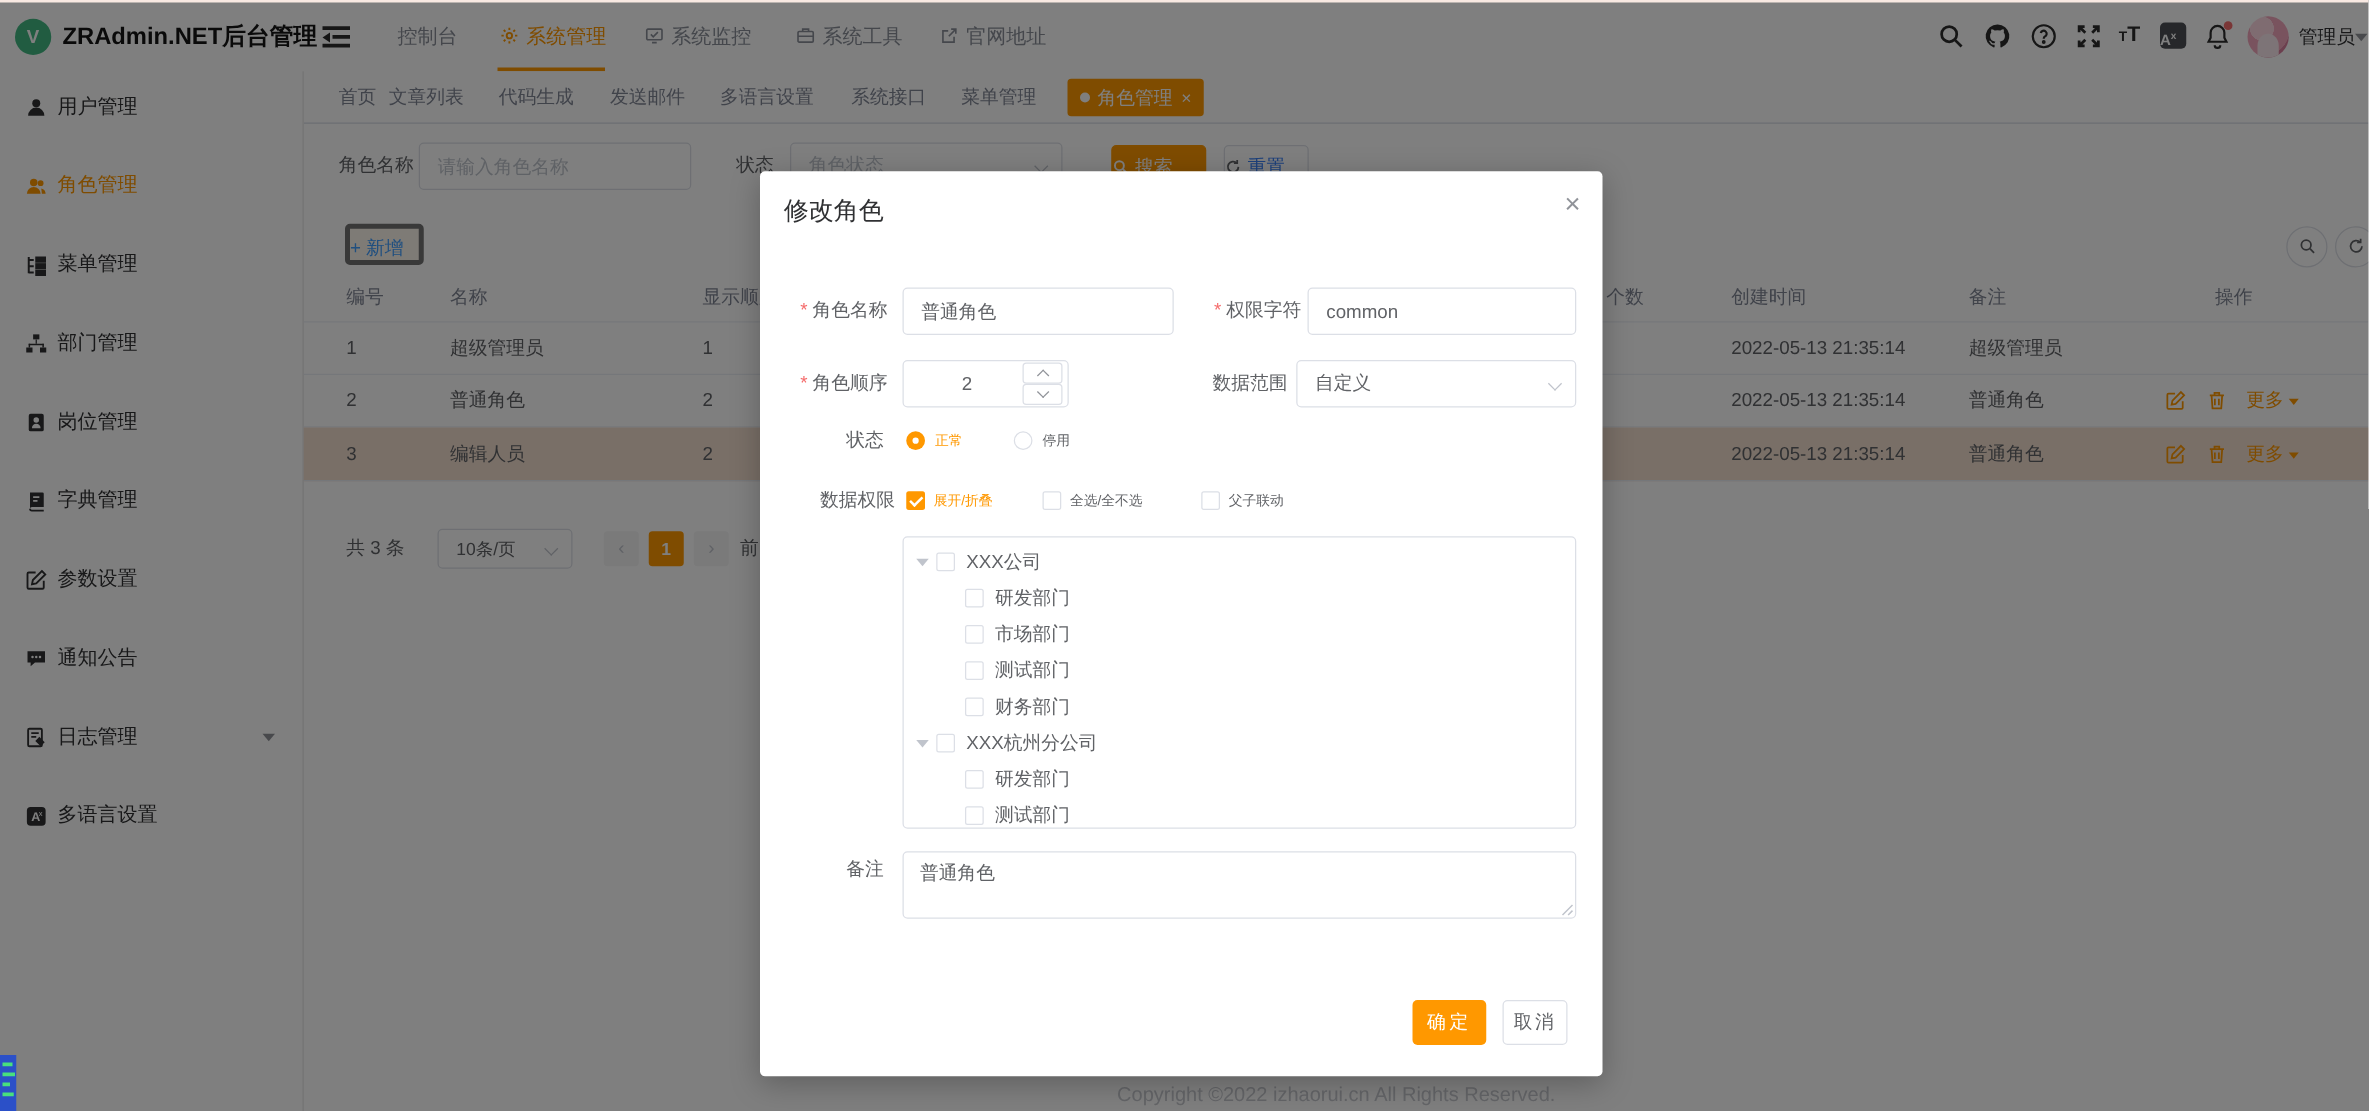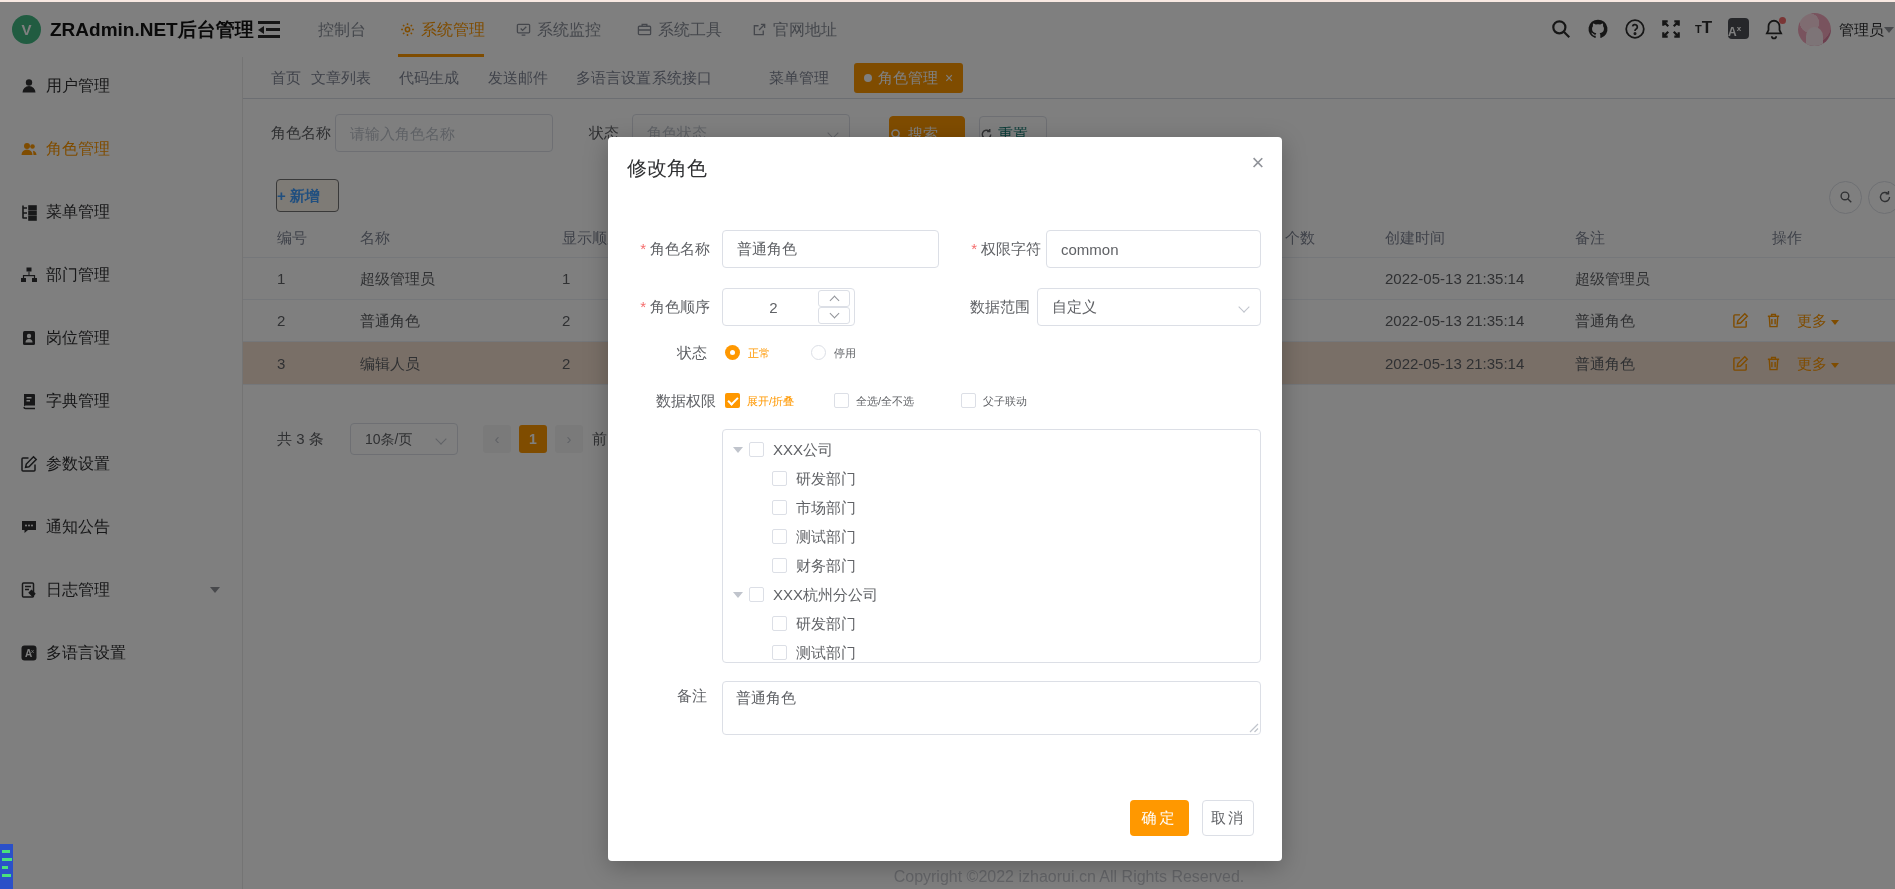--- a/index.html
+++ b/index.html
@@ -52,22 +52,22 @@
   .form-label { position:absolute; height:38px; line-height:38px; font-size:15px; color:#606266; white-space:nowrap; }
   .text-input { position:absolute; height:38px; border:1px solid #dcdfe6; border-radius:4px; background:#fff;
                 font-size:15px; color:#606266; padding:0 14px; font-family:inherit; outline:none; }
   .text-input::placeholder { color:#bfc4cc; }
   .fake-select { position:absolute; height:38px; border:1px solid #dcdfe6; border-radius:4px; background:#fff;
                  font-size:15px; line-height:36px; padding:0 14px; cursor:pointer; }
   .sel-chev { position:absolute; right:12px; top:14px; width:8px; height:8px;
               border-right:1.5px solid #c0c4cc; border-bottom:1.5px solid #c0c4cc; transform:rotate(45deg); }
   .btn { position:absolute; height:36px; border-radius:4px; font-size:15px; text-align:left; cursor:pointer; white-space:nowrap; }
   .btn-primary { background:#ff9800; color:#fff; border:1px solid #ff9800; line-height:34px; }
-  .btn-plain { background:#fff; color:#0f766e; border:1px solid #dcdfe6; line-height:34px; }
-  .btn-add { background:#fdf6ec; border:1px solid #737373; color:#409eff; line-height:31px;font-weight:bold; }
+  .btn-plain { background:#fff; color:#3b82f6; border:1px solid #dcdfe6; line-height:34px; }
+  .btn-add { background:#fdf6ec; border:4px solid #737373; color:#409eff; line-height:31px; }
   .bicon { display:inline-block; vertical-align:-2px; margin-right:5px; }
   .circle-btn { position:absolute; width:33px; height:33px; border:1px solid #dcdfe6; border-radius:50%;
                 background:#fff; color:#606266; cursor:pointer; text-align:center; line-height:31px; }
 
   
   .trow { position:absolute; left:243px; width:1652px; border-bottom:1px solid #ebeef5; }
   .tcell { position:absolute; top:0; font-size:15px; color:#606266; white-space:nowrap; }
   .thead .tcell { color:#808695; }
   .row-selected { background:#f3dfcf; }
   .act-icon { position:absolute; top:12px; width:17px; height:17px; color:#ff9800; cursor:pointer; }
@@ -218,21 +218,21 @@
     <div class="username"><span>管理员</span></div>
     <span class="caret-down user-caret"></span>
   </div>
 
   <div class="tabbar">
     <span class="tab" style="left:271px">首页</span>
     <span class="tab" style="left:311px">文章列表</span>
     <span class="tab" style="left:399px">代码生成</span>
     <span class="tab" style="left:488px">发送邮件</span>
     <span class="tab" style="left:576px">多语言设置</span>
-    <span class="tab" style="left:652px">系统接口</span>
+    <span class="tab" style="left:681px">系统接口</span>
     <span class="tab" style="left:769px">菜单管理</span>
     <span class="tab-active">
       <span class="tab-dot"></span><span>角色管理</span><span class="tab-close">×</span>
     </span>
   </div>
 
   <div class="sidebar">
     <div class="side-item" style="top:9px">
       <span class="sicon">
         <svg width="18" height="18" viewBox="0 0 18 18" fill="#303133">

